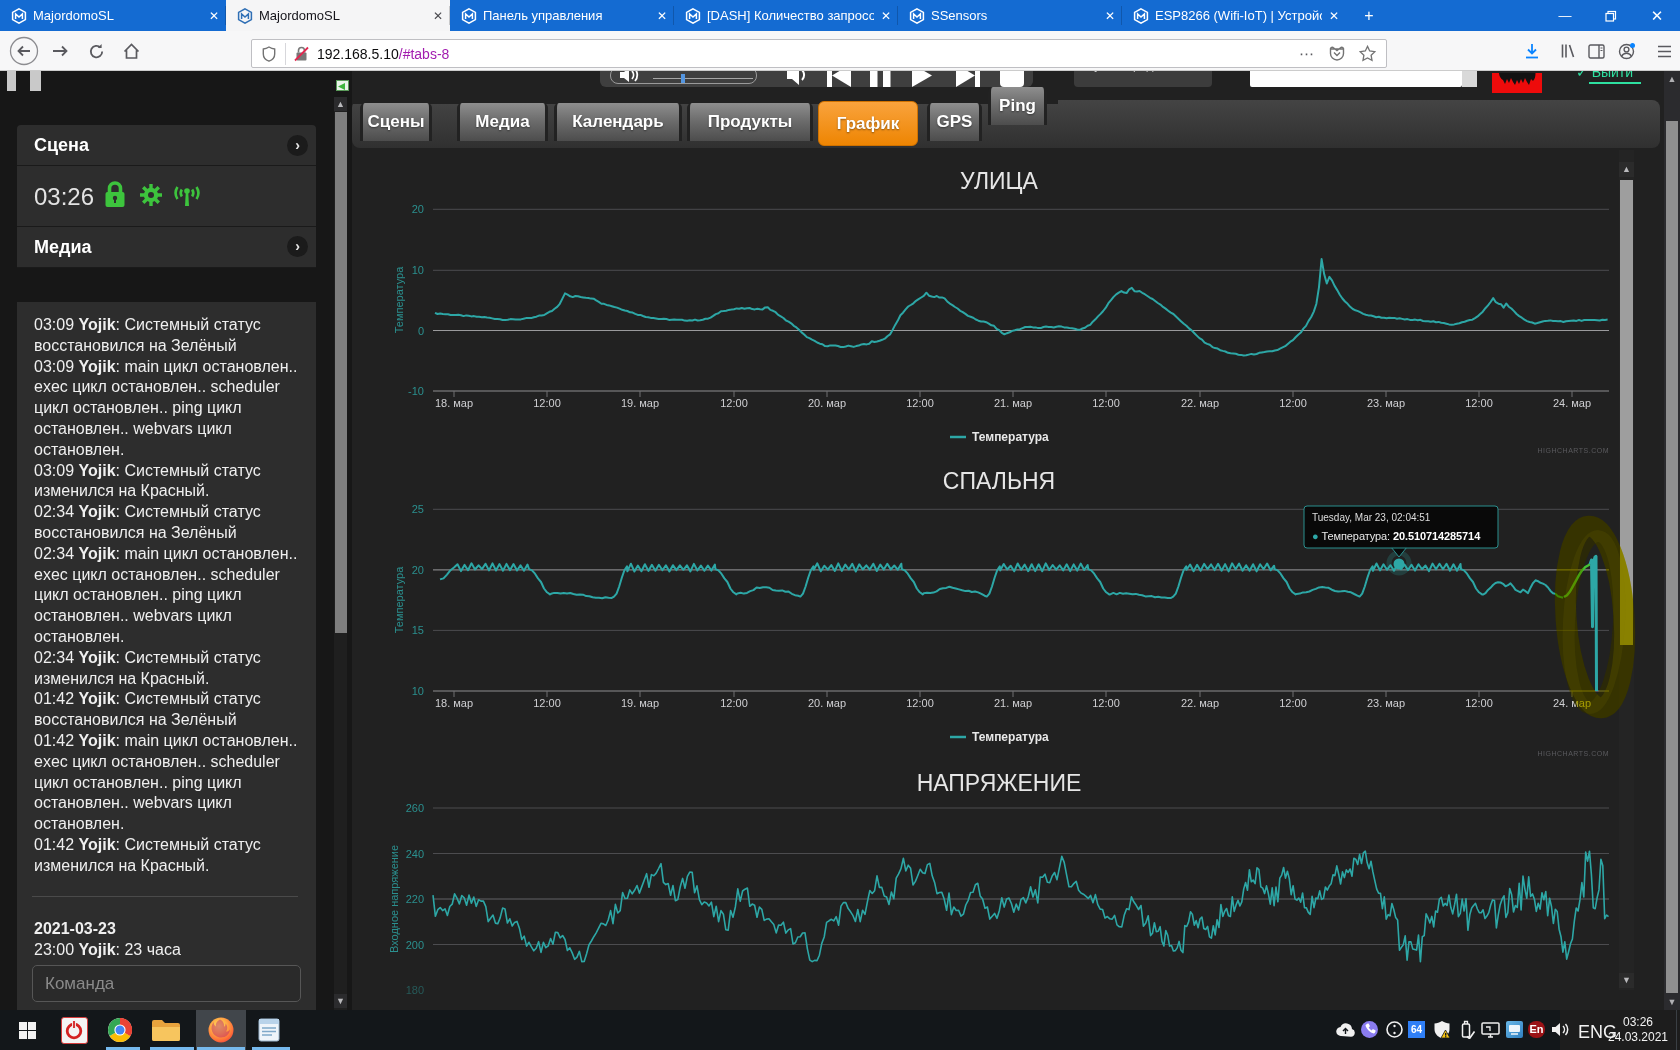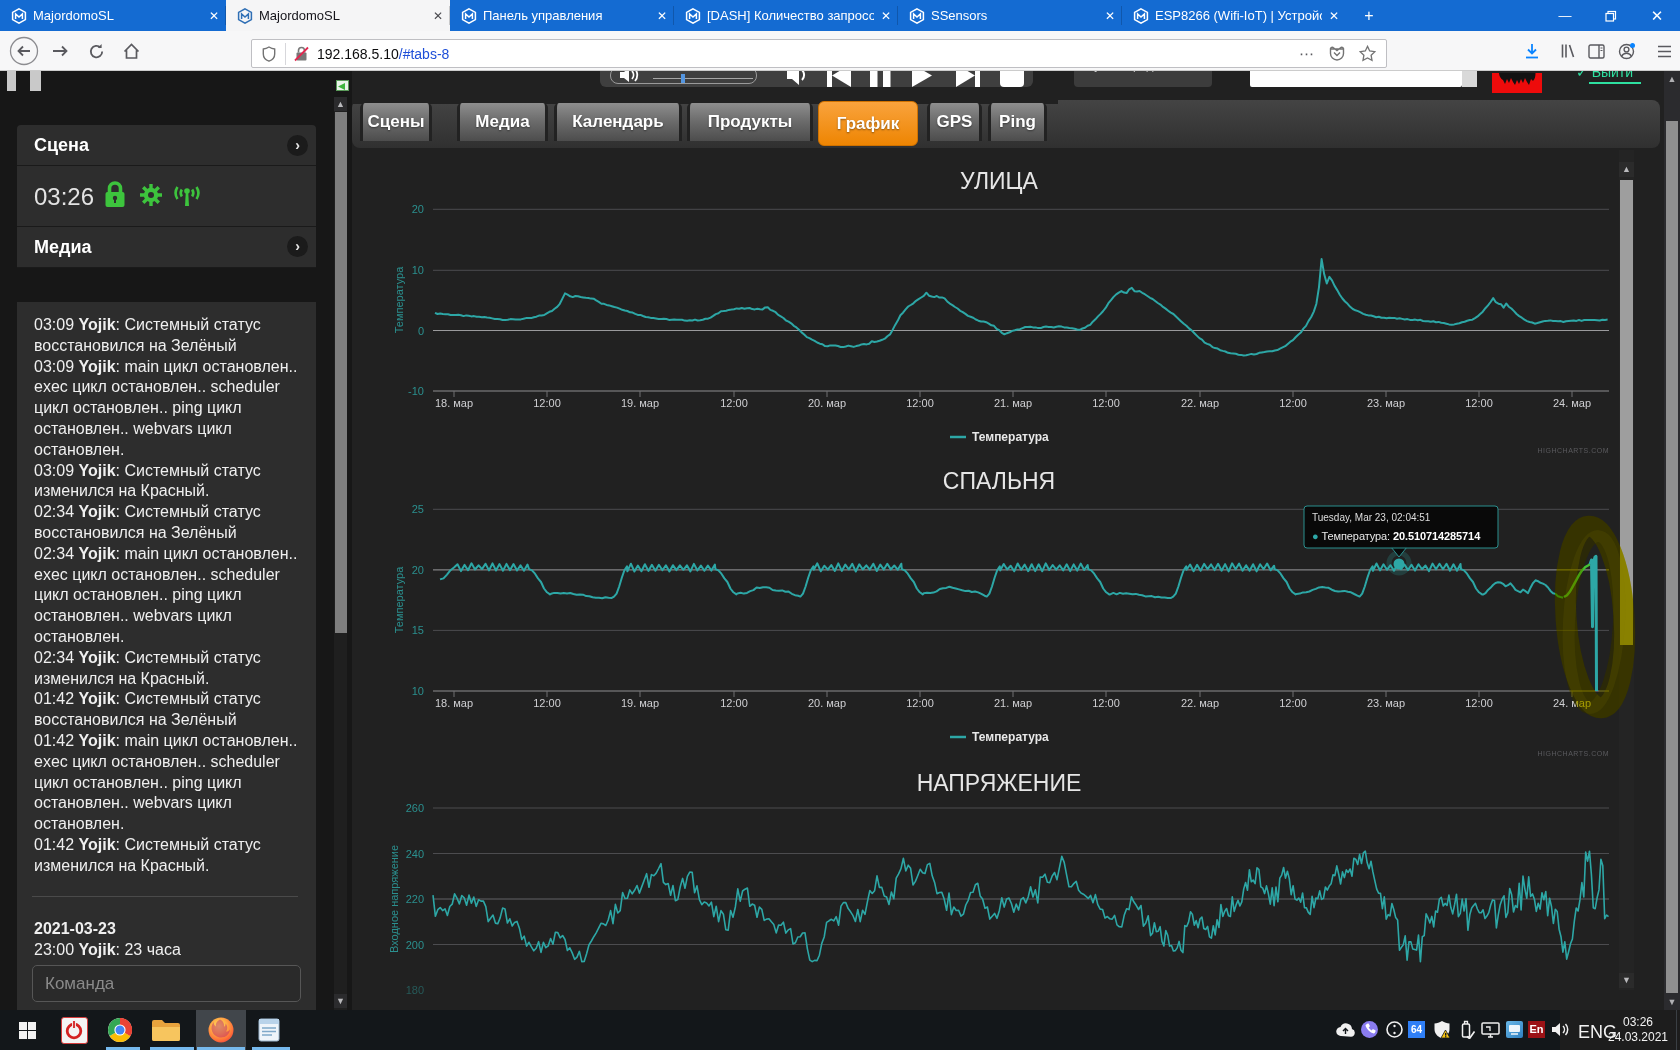--- a/index.html
+++ b/index.html
@@ -16,21 +16,21 @@
   .tabsep { position:absolute; top:6px; width:1px; height:19px; background:rgba(0,0,0,.18); }
   .wbtn { position:absolute; top:0; width:46px; height:31px; color:#fff; font-size:13px;
     display:flex; align-items:center; justify-content:center; }
   #toolbar { position:absolute; left:0; top:31px; width:1680px; height:40px; background:#f7f7f8;
     border-bottom:1px solid #cccccc; }
   .tbi { position:absolute; top:0; height:40px; display:flex; align-items:center; justify-content:center;
     color:#4c4c51; }
   #urlbar { position:absolute; left:251px; top:8px; width:1136px; height:29px; background:#ffffff;
     border:1px solid #bfbfc3; border-radius:2px; display:flex; align-items:center; }
   #urlbar .txt { font-size:14px; color:#0c0c0d; margin-left:8px; }
-  #urlbar .txt .dim { color:#1d4ed8; }
+  #urlbar .txt .dim { color:#a21caf; }
   
   #page { position:absolute; left:0; top:71px; width:1664px; height:939px; background:#212121; overflow:hidden; }
   #sidebg { position:absolute; left:0; top:0; width:352px; height:939px; background:#171717; }
   .panelrow { background:#2d2d2d; }
   
   .sbtrack { position:absolute; background:#252527; }
   .sbthumb { position:absolute; background:#909092; }
   .sbarrow { position:absolute; color:#b9b9bc; font-size:9px; text-align:center; background:#2b2b2d; }
   
   #tabstrip { position:absolute; left:352px; top:29px; width:1308px; height:48px;
@@ -304,21 +304,21 @@
   <div class="sbarrow" style="left:334px; top:923px; width:13px; height:14px; line-height:14px;">▼</div>
 
   <div id="tabstrip"></div>
   <div class="abs" style="left:352px; top:29px; width:706px; height:4px; background:#212121;"></div>
   <div class="mtab" style="left:360px; top:32px; width:72px;">Сцены</div>
   <div class="mtab" style="left:457px; top:32px; width:91px;">Медиа</div>
   <div class="mtab" style="left:554px; top:32px; width:128px;">Календарь</div>
   <div class="mtab" style="left:687px; top:32px; width:126px;">Продукты</div>
   <div class="mtab active" style="left:818px; top:30px; width:100px;">График</div>
   <div class="mtab" style="left:927px; top:32px; width:55px;">GPS</div>
-  <div class="mtab" style="left:988px; top:32px; width:59px;">Ping</div>
+  <div class="mtab" style="left:988px; top:16px; width:59px;">Ping</div>
 
   <svg class="abs" style="left:352px; top:77px;" width="1293" height="862" viewBox="352 148 1293 862" font-family="Liberation Sans, sans-serif">
       <text x="999" y="189" text-anchor="middle" font-size="23" fill="#e6e6e6">УЛИЦА</text>
       <line x1="433" y1="209.3" x2="1609" y2="209.3" stroke="#4c4c4f" stroke-width="1"></line>
       <line x1="433" y1="270.3" x2="1609" y2="270.3" stroke="#4c4c4f" stroke-width="1"></line>
       <line x1="433" y1="330.5" x2="1609" y2="330.5" stroke="#9a9a9c" stroke-width="1"></line>
       <line x1="433" y1="391" x2="1609" y2="391" stroke="#8e8e90" stroke-width="1"></line>
       <text x="424" y="213" text-anchor="end" font-size="11" fill="#2b908f">20</text>
       <text x="424" y="274" text-anchor="end" font-size="11" fill="#2b908f">10</text>
       <text x="424" y="334.5" text-anchor="end" font-size="11" fill="#2b908f">0</text>
@@ -510,21 +510,21 @@
       </svg></div>
     <div class="abs" style="left:1481px; top:12px;"><svg width="19" height="16" viewBox="0 0 19 16">
         <rect x="1" y="1" width="17" height="11" rx="1" fill="none" stroke="#f0f0f0" stroke-width="1.5"></rect>
         <path d="M7 15 h5 M9.5 12 v3" stroke="#f0f0f0" stroke-width="1.5"></path>
         <path d="M5 5 h4 v4" fill="none" stroke="#f0f0f0" stroke-width="1.3"></path>
       </svg></div>
     <div class="abs" style="left:1506px; top:11px; width:17px; height:17px; background:linear-gradient(135deg,#69b8e8,#2f7fc0); border-radius:2px;"><svg width="17" height="17" viewBox="0 0 17 17">
         <rect x="3" y="4" width="11" height="7" rx="1" fill="#fff" opacity="0.9"></rect>
         <path d="M5 13 h7" stroke="#fff" stroke-width="1.4"></path>
       </svg></div>
-    <div class="abs" style="left:1528px; top:11px; width:17px; height:17px; background:#9b1216; color:#fff; font-size:11px; font-weight:bold; text-align:center; line-height:17px;">En</div>
+    <div class="abs" style="left:1528px; top:11px; width:17px; height:17px; background:#9b1216; color:#fff; font-size:11px; font-weight:bold; text-align:center; line-height:17px;border-radius:8px;">En</div>
     <div class="abs" style="left:1551px; top:11px;"><svg width="20" height="17" viewBox="0 0 20 17">
         <path d="M1 6 h3.5 L9 2 v13 L4.5 11 H1 Z" fill="#f0f0f0"></path>
         <path d="M12 5 a5 5 0 0 1 0 7 M14.5 3 a8 8 0 0 1 0 11" stroke="#f0f0f0" stroke-width="1.5" fill="none"></path>
       </svg></div>
     <div class="abs" style="left:1578px; top:12px; color:#f2f2f2; font-size:18px;">ENG</div>
     <div class="abs" style="left:1604px; top:5px; width:68px; color:#f2f2f2; font-size:12px; text-align:center; line-height:15px;">03:26<br>24.03.2021</div>
     <div class="abs" style="left:1676px; top:0; width:1px; height:40px; background:#3a3f44;"></div>
 </div>
 
 </body></html>

